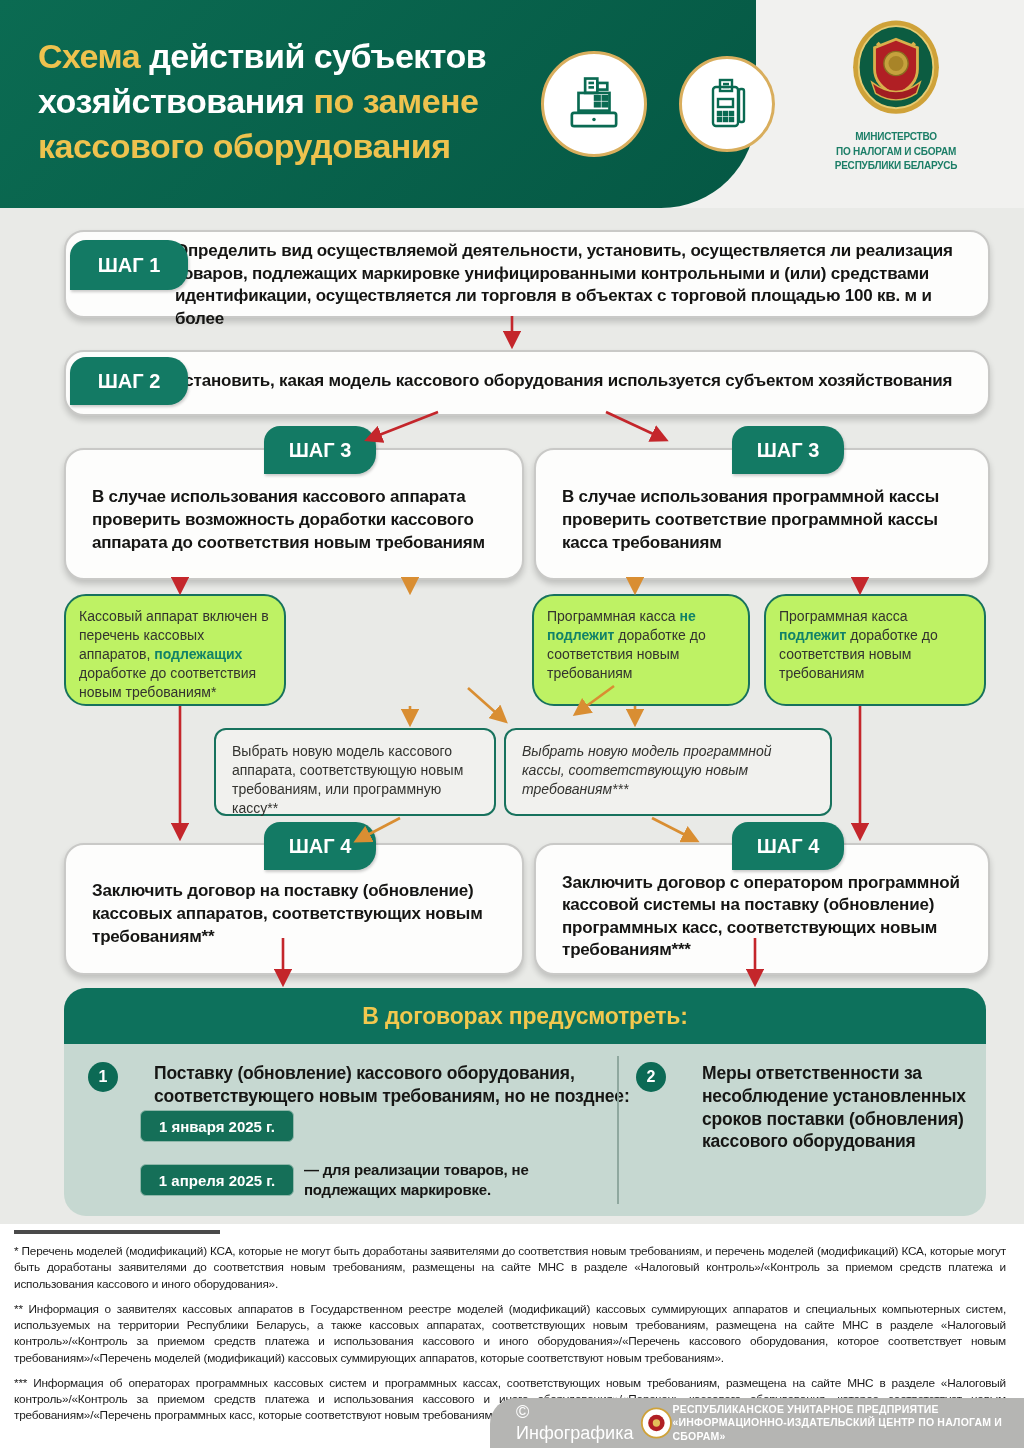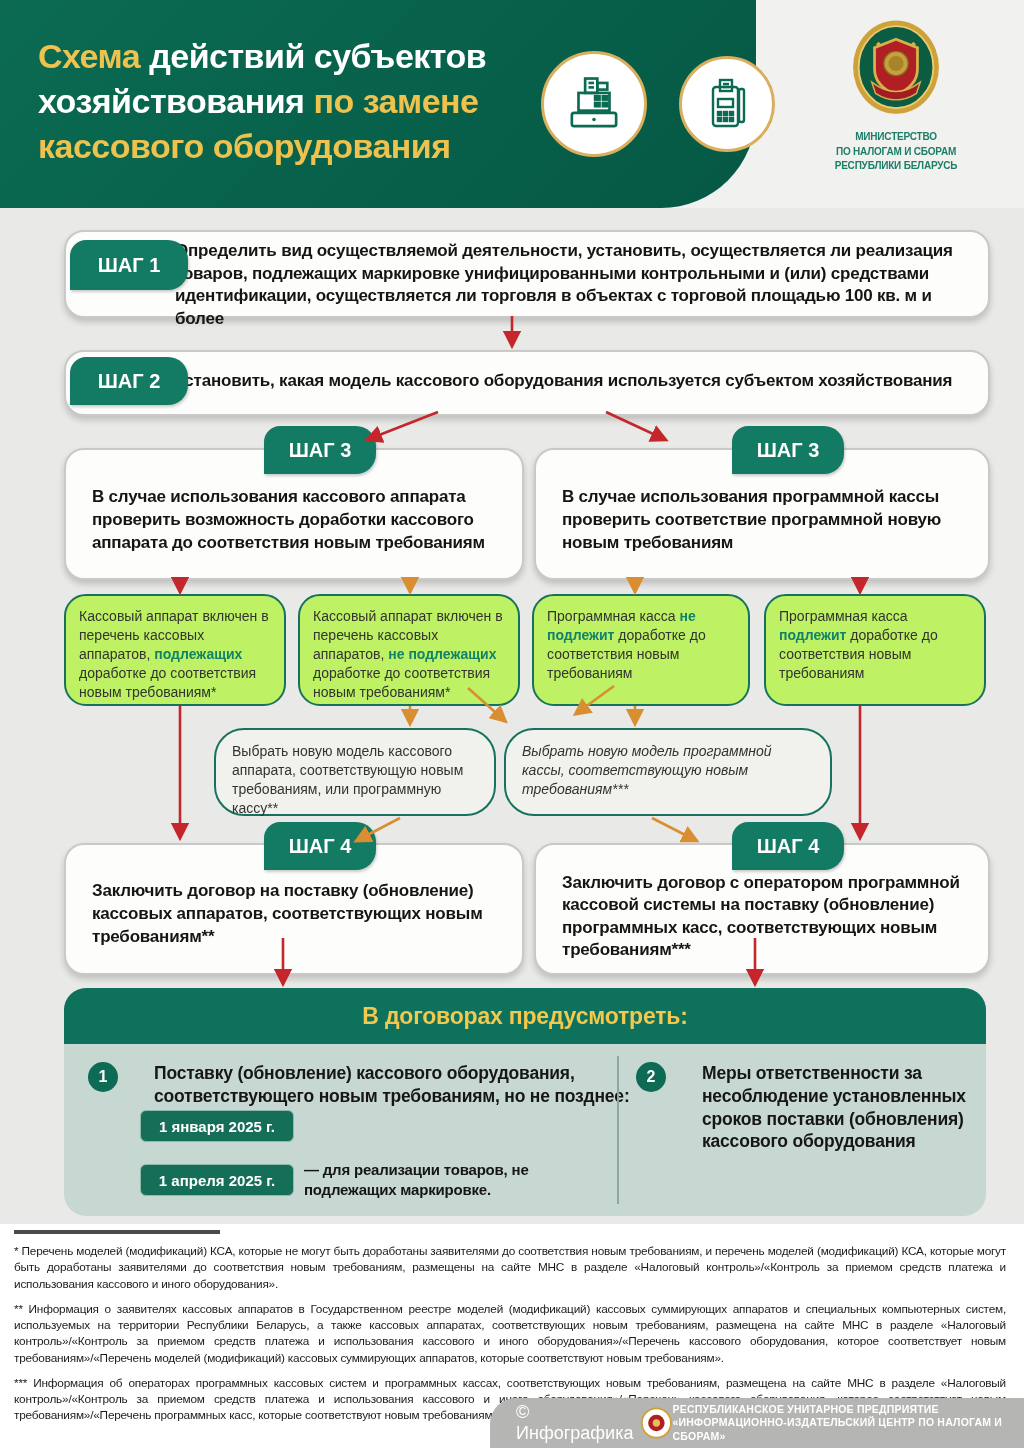--- a/index.html
+++ b/index.html
@@ -21,21 +21,21 @@
   
   .flow-bg{position:absolute;left:0;top:208px;width:1024px;height:1016px;background:#e9eae7;}
   .stepbox{position:absolute;background:#fdfdfc;border:2px solid #c9c9c7;border-radius:20px;
         box-shadow:0 4px 6px rgba(0,0,0,0.18);}
   .tab{position:absolute;background:#137a64;color:#ffffff;font-weight:700;font-size:20px;
         display:flex;align-items:center;justify-content:center;border-radius:16px 20px 20px 0;
         z-index:5;box-shadow:1px 2px 3px rgba(0,0,0,0.2);margin-left:28px;}
   .steptext{position:absolute;color:#151513;font-weight:700;letter-spacing:-0.2px;z-index:3;}
   .smallbox{position:absolute;background:#bef264;border:2px solid #17725d;border-radius:22px;
         color:#33332f;font-size:14px;line-height:1.35;padding:11px 13px;box-sizing:border-box;z-index:3;}
-  .choicebox{position:absolute;background:#f1f1ee;border:2px solid #17725d;border-radius:30px;
+  .choicebox{position:absolute;background:#f1f1ee;border:2px solid #17725d;border-radius:12px;
         color:#33332f;font-size:14px;line-height:1.35;padding:12px 16px;box-sizing:border-box;z-index:3;}
   .hl{color:#118268;font-weight:700;}
   
   .panel{position:absolute;left:64px;top:988px;width:922px;height:228px;border-radius:22px;
         background:#c6d8d1;overflow:hidden;z-index:3;}
   .panel-head{height:56px;background:#0d715c;display:flex;align-items:center;justify-content:center;
         color:#f2c84e;font-size:23px;font-weight:700;letter-spacing:-0.2px;}
   .numcircle{position:absolute;width:30px;height:30px;border-radius:50%;background:#0c6a55;color:#fff;
         display:flex;align-items:center;justify-content:center;font-weight:700;font-size:16px;}
   .panel-item{position:absolute;color:#161614;font-weight:700;font-size:17.5px;line-height:1.3;letter-spacing:-0.2px;margin-left:20px;}
@@ -127,27 +127,24 @@
   <div class="stepbox" style="left:64px;top:350px;width:922px;height:62px;"></div>
   <div class="tab" style="left:42px;top:357px;width:118px;height:48px;">ШАГ 2</div>
   <div class="steptext" style="left:175px;top:371px;width:800px;font-size:17px;">Установить, какая модель кассового оборудования используется субъектом хозяйствования</div>
 
   <div class="stepbox" style="left:64px;top:448px;width:456px;height:128px;"></div>
   <div class="tab" style="left:236px;top:426px;width:112px;height:48px;">ШАГ 3</div>
   <div class="steptext" style="left:92px;top:486px;width:404px;font-size:17px;line-height:1.35;">В случае использования кассового аппарата проверить возможность доработки кассового аппарата до соответствия новым требованиям</div>
 
   <div class="stepbox" style="left:534px;top:448px;width:452px;height:128px;"></div>
   <div class="tab" style="left:704px;top:426px;width:112px;height:48px;">ШАГ 3</div>
-  <div class="steptext" style="left:562px;top:486px;width:404px;font-size:17px;line-height:1.35;">В случае использования программной кассы проверить соответствие программной новую новым требованиям</div>
+  <div class="steptext" style="left:562px;top:486px;width:404px;font-size:17px;line-height:1.35;">В случае использования программной кассы проверить соответствие программной кассы касса требованиям</div>
 
   <div class="smallbox" style="left:64px;top:594px;width:222px;height:112px;">
     <span>Кассовый аппарат включен в перечень кассовых аппаратов, </span><span class="hl">подлежащих</span><span> доработке до соответствия новым требованиям*</span>
-  </div>
-  <div class="smallbox" style="left:298px;top:594px;width:222px;height:112px;">
-    <span>Кассовый аппарат включен в перечень кассовых аппаратов, </span><span class="hl">не подлежащих</span><span> доработке до соответствия новым требованиям*</span>
   </div>
   <div class="smallbox" style="left:532px;top:594px;width:218px;height:112px;">
     <span>Программная касса </span><span class="hl">не подлежит</span><span> доработке до соответствия новым требованиям</span>
   </div>
   <div class="smallbox" style="left:764px;top:594px;width:222px;height:112px;">
     <span>Программная касса </span><span class="hl">подлежит</span><span> доработке до соответствия новым требованиям</span>
   </div>
 
   <div class="choicebox" style="left:214px;top:728px;width:282px;height:88px;">Выбрать новую модель кассового аппарата, соответствующую новым требованиям, или программную кассу**</div>
   <div class="choicebox" style="left:504px;top:728px;width:328px;height:88px;font-style:italic;">Выбрать новую модель программной кассы, соответствующую новым требованиям***</div>

